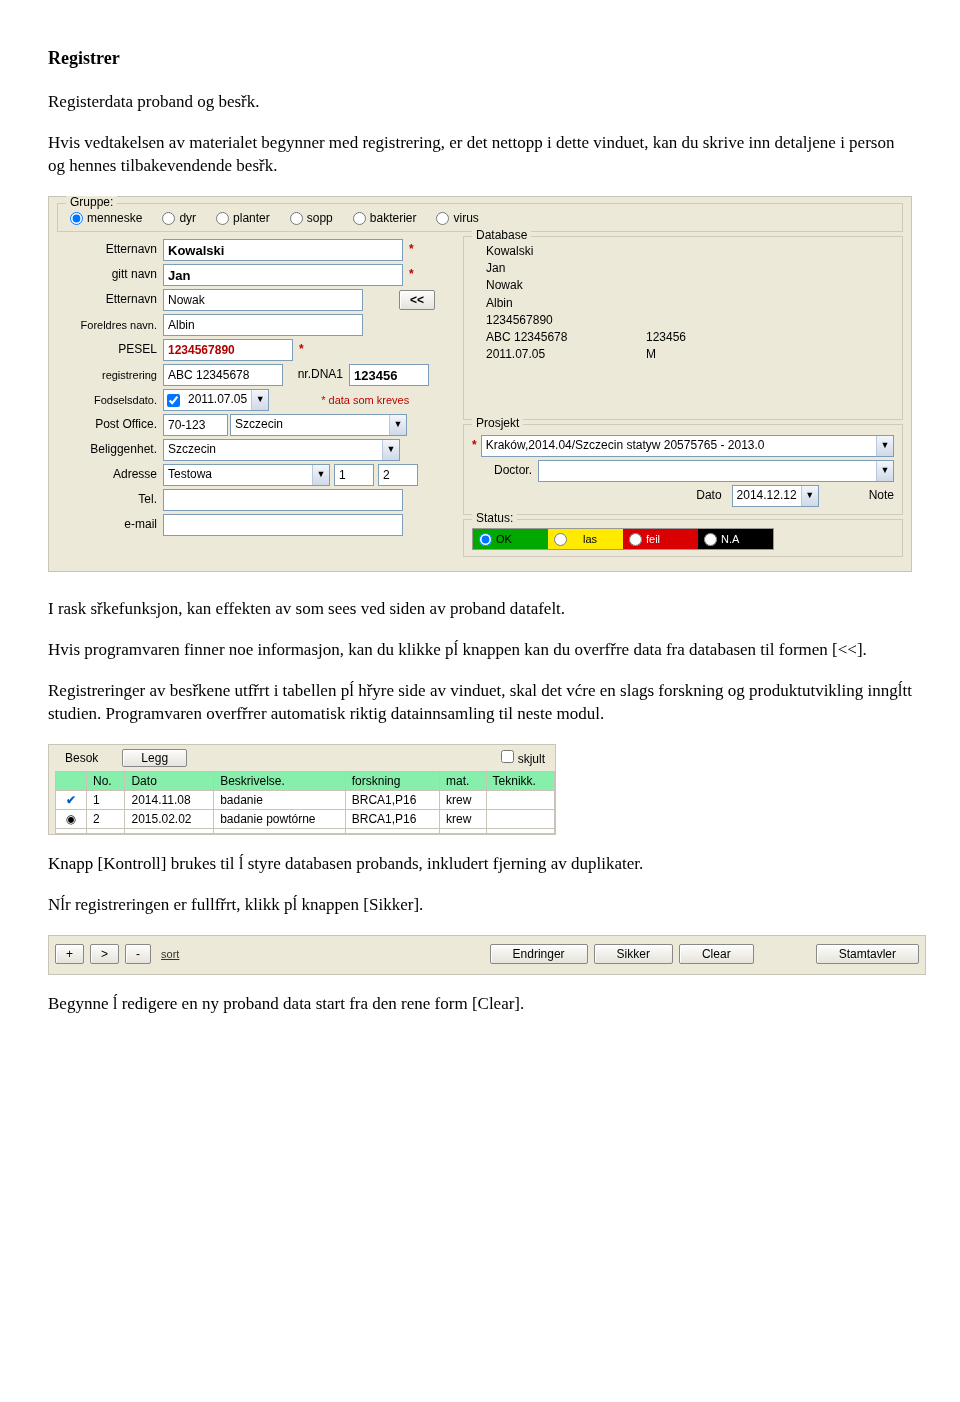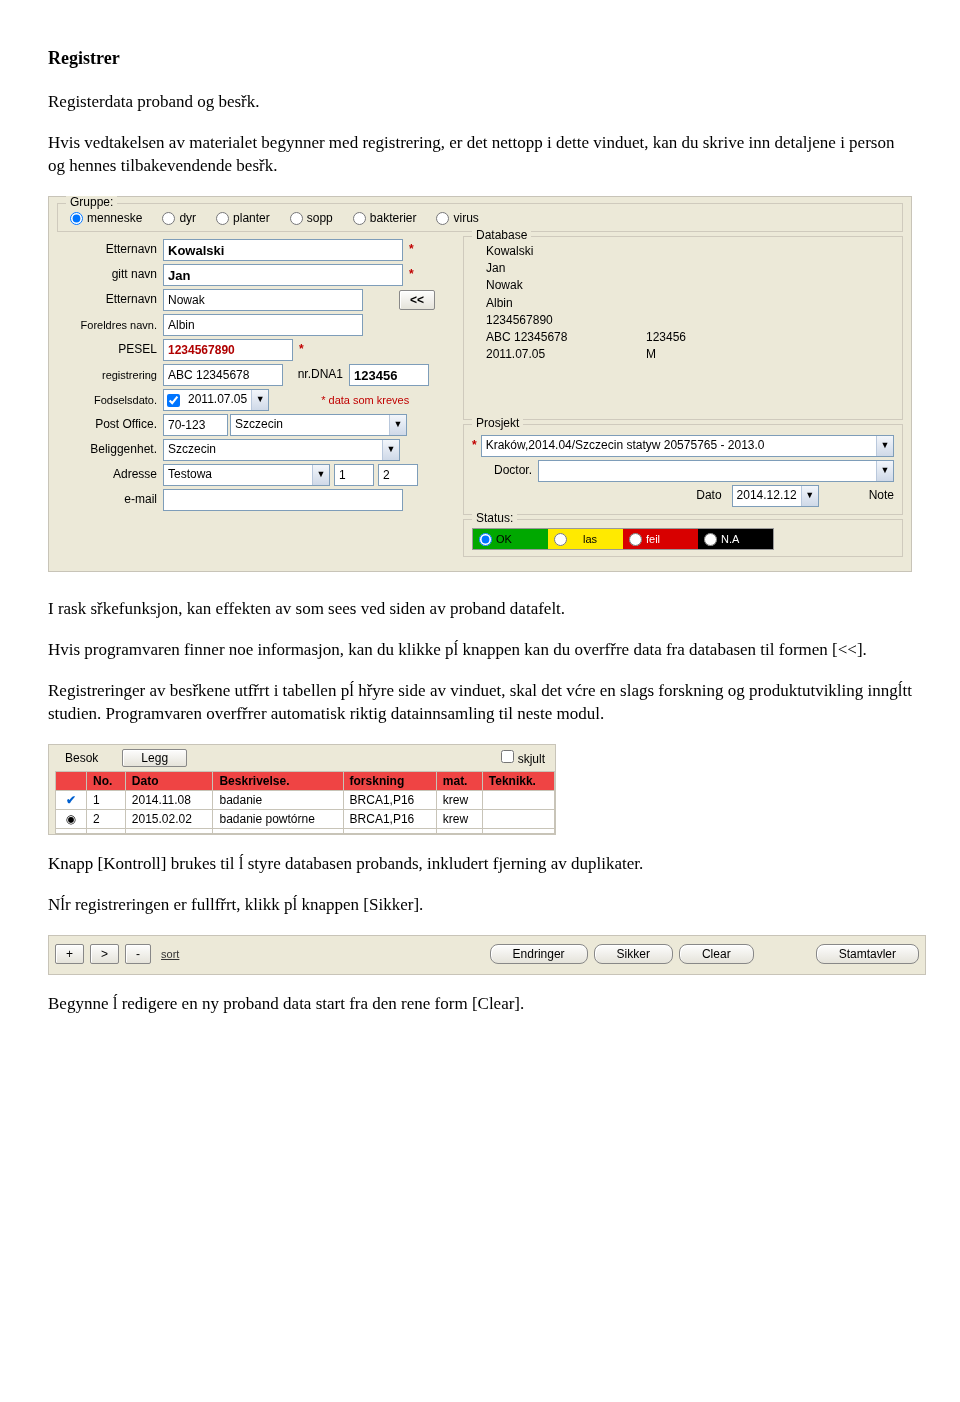--- a/index.html
+++ b/index.html
@@ -118,36 +118,36 @@
   }
   .visits-top .btn{padding:1px 18px;}
   table.vt{
     border-collapse:collapse; width:100%; background:#fff;
     font-size:12px;
   }
   table.vt th, table.vt td{
     border:1px solid #c8c4b8; padding:2px 6px; text-align:left;
     font-weight:normal;
   }
-  table.vt th{ background:#ef4444;font-weight:bold;}
+  table.vt th{ background:#86efac;}
   table.vt td.icon{ width:18px; text-align:center;}
   
   .toolbar-shot{
     font-family: Tahoma, Arial, sans-serif;
     font-size:12px;
     background:#ece9d8;
     border:1px solid #c8c4b8;
     padding:8px 6px 10px 6px;
     display:flex; align-items:center; gap:6px;
     margin:6px 0 18px 0;
     width: 100%;
   }
   .toolbar-shot .spacer{flex:1;}
   .toolbar-shot .sortlink{ color:#333; text-decoration:underline; font-size:11px; margin-left:4px;}
-  .toolbar-shot .btn.wide{ padding:2px 22px;border-radius:8px;}
+  .toolbar-shot .btn.wide{ padding:2px 22px;}
   .chk{ margin:0 4px 0 0;}
 </style>
 </head>
 <body>
 
 <h1 class="page-title">Registrer</h1>
 
 <p class="body-text">Registerdata proband og besřk.</p>
 <p class="body-text">Hvis vedtakelsen av materialet begynner med registrering, er det nettopp i dette vinduet, kan du skrive inn detaljene i person og hennes tilbakevendende besřk.</p>
 
@@ -244,20 +244,24 @@
         </span>
       </div>
       <div class="frow">
         <span class="lab">Adresse</span>
         <span class="dd">
           <span class="ddtxt" style="min-width:140px">Testowa</span>
           <span class="ddarr">▼</span>
         </span>
         <input class="tin" style="width: 30px; margin-left: 4px;" value="1">
         <input class="tin" style="width: 30px; margin-left: 4px;" value="2">
+      </div>
+      <div class="frow">
+        <span class="lab">Tel.</span>
+        <input class="tin" style="width: 230px;">
       </div>
       <div class="frow">
         <span class="lab">e-mail</span>
         <input class="tin" style="width: 230px;">
       </div>
     </div>
 
     <div class="col-right">
       <div class="fs-fieldset" style="height:172px">
         <span class="fs-legend">Database</span>

